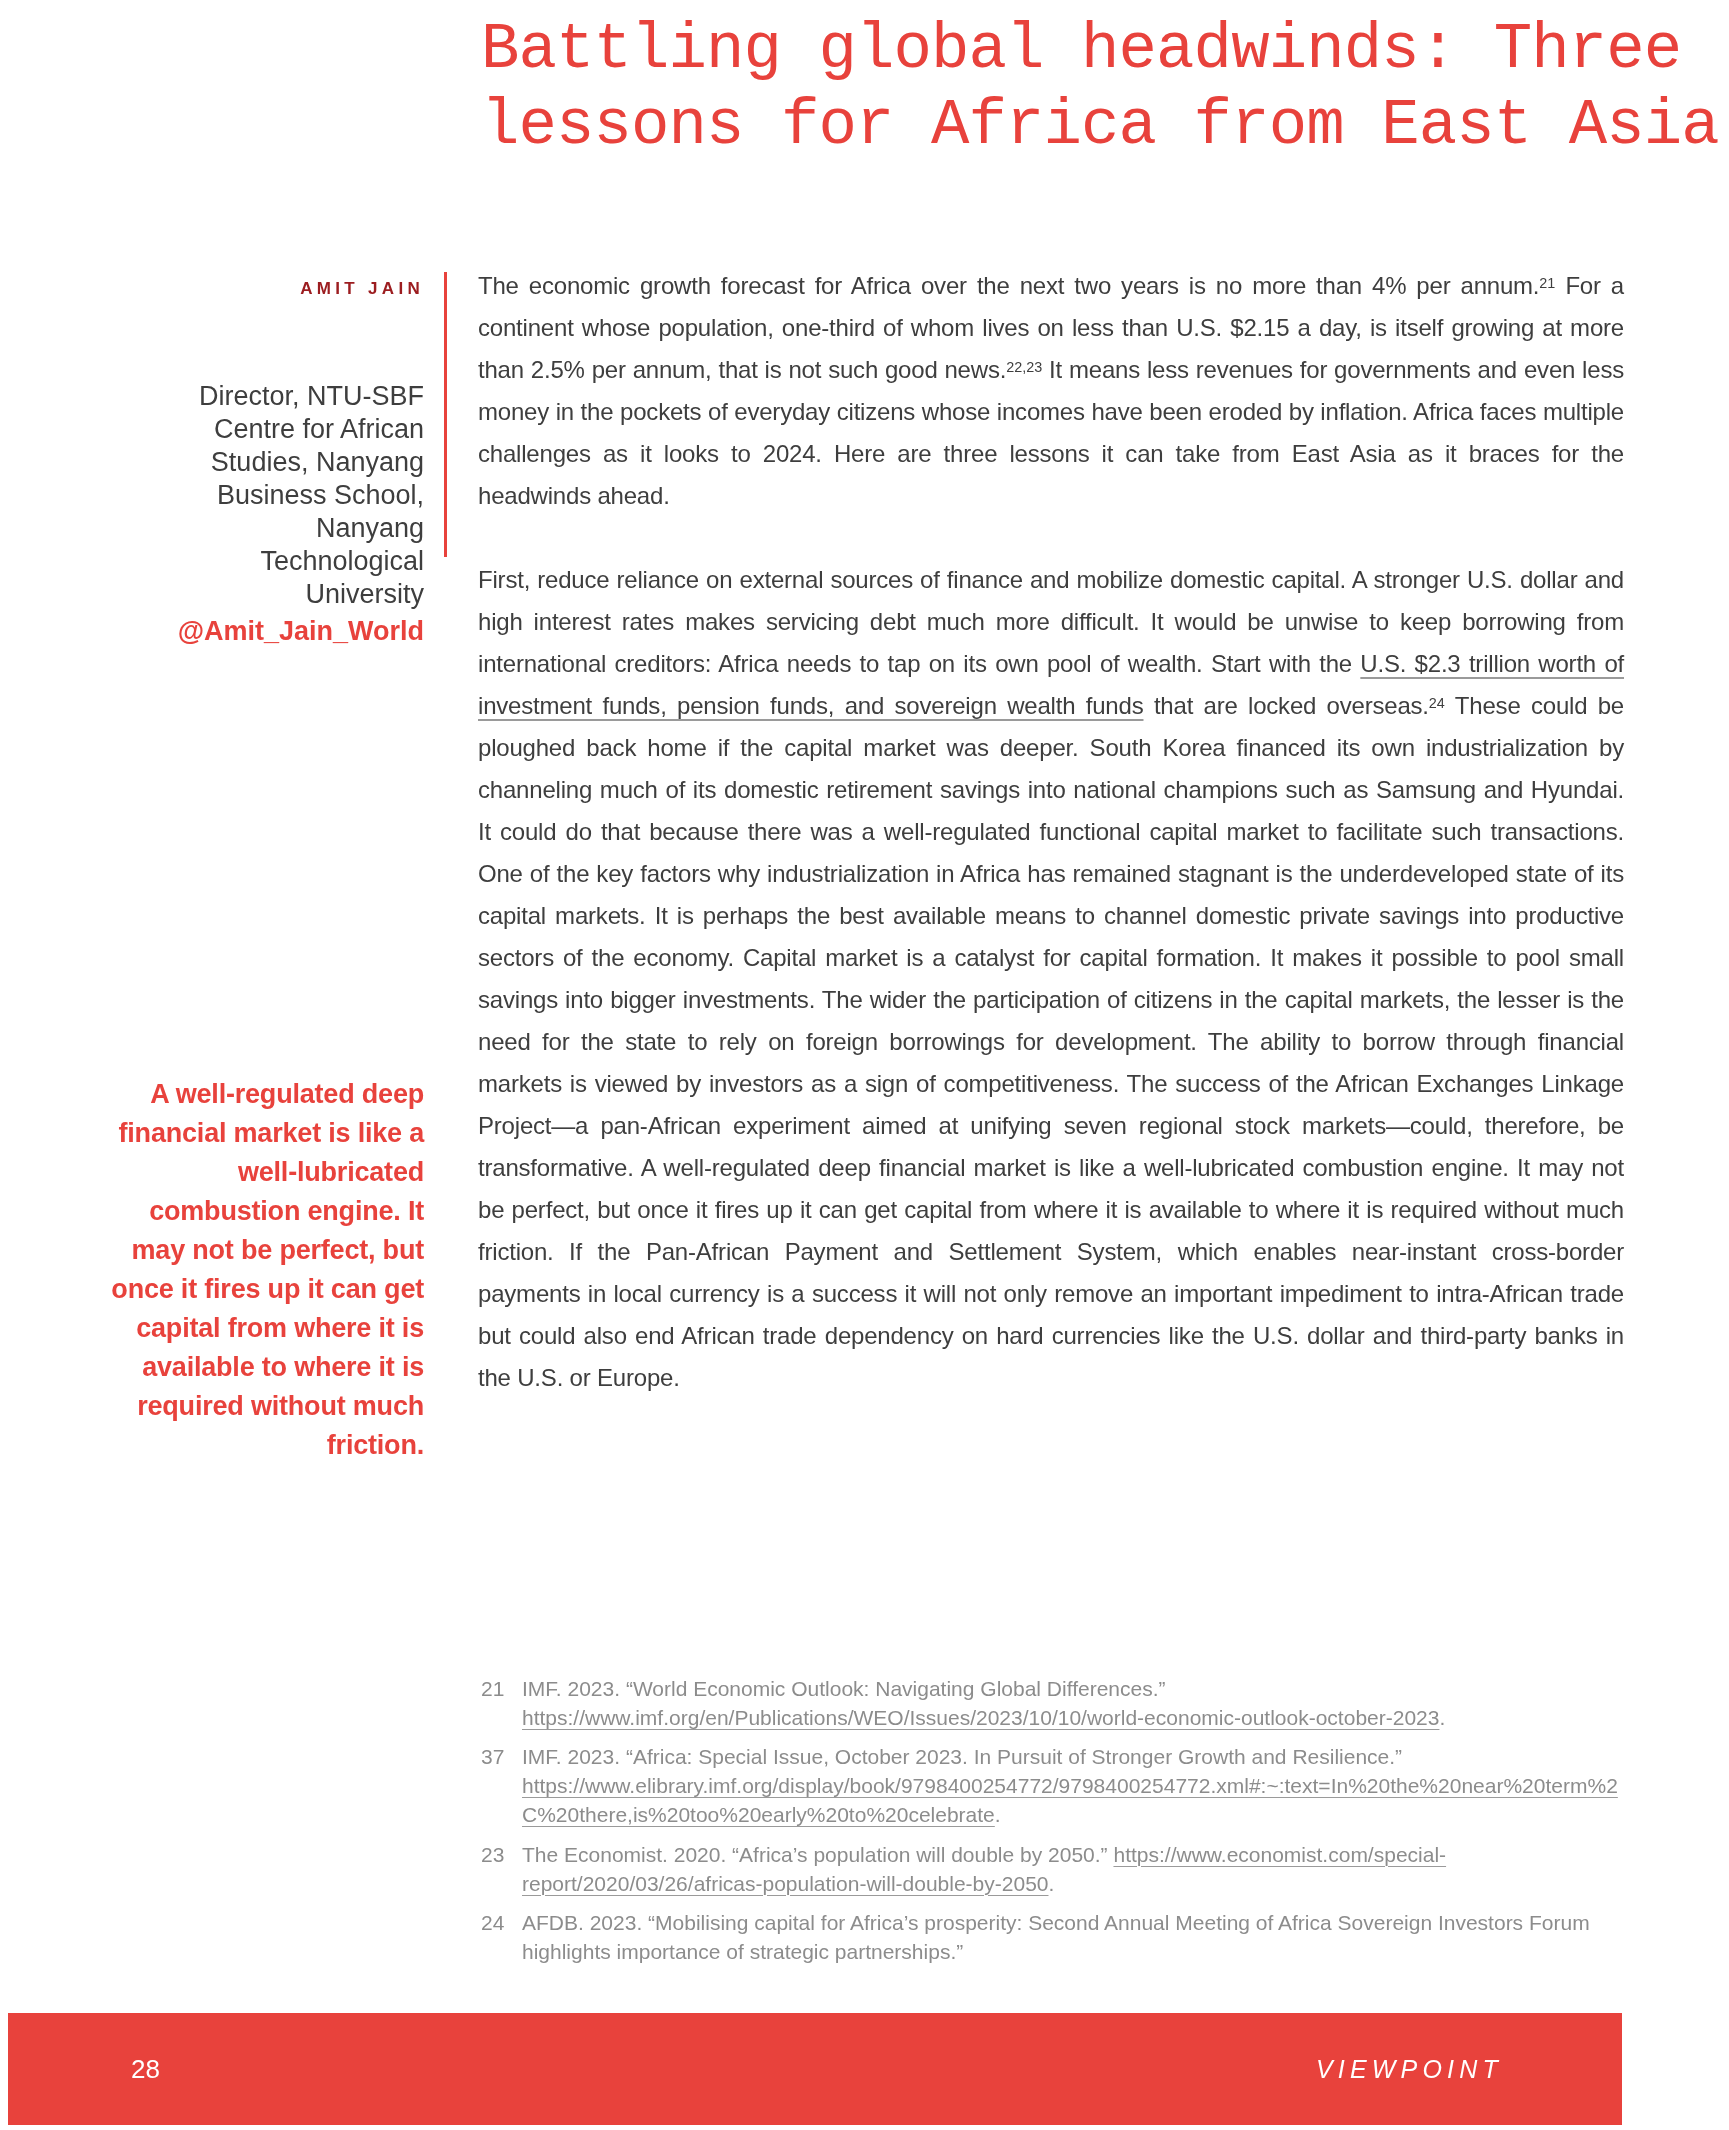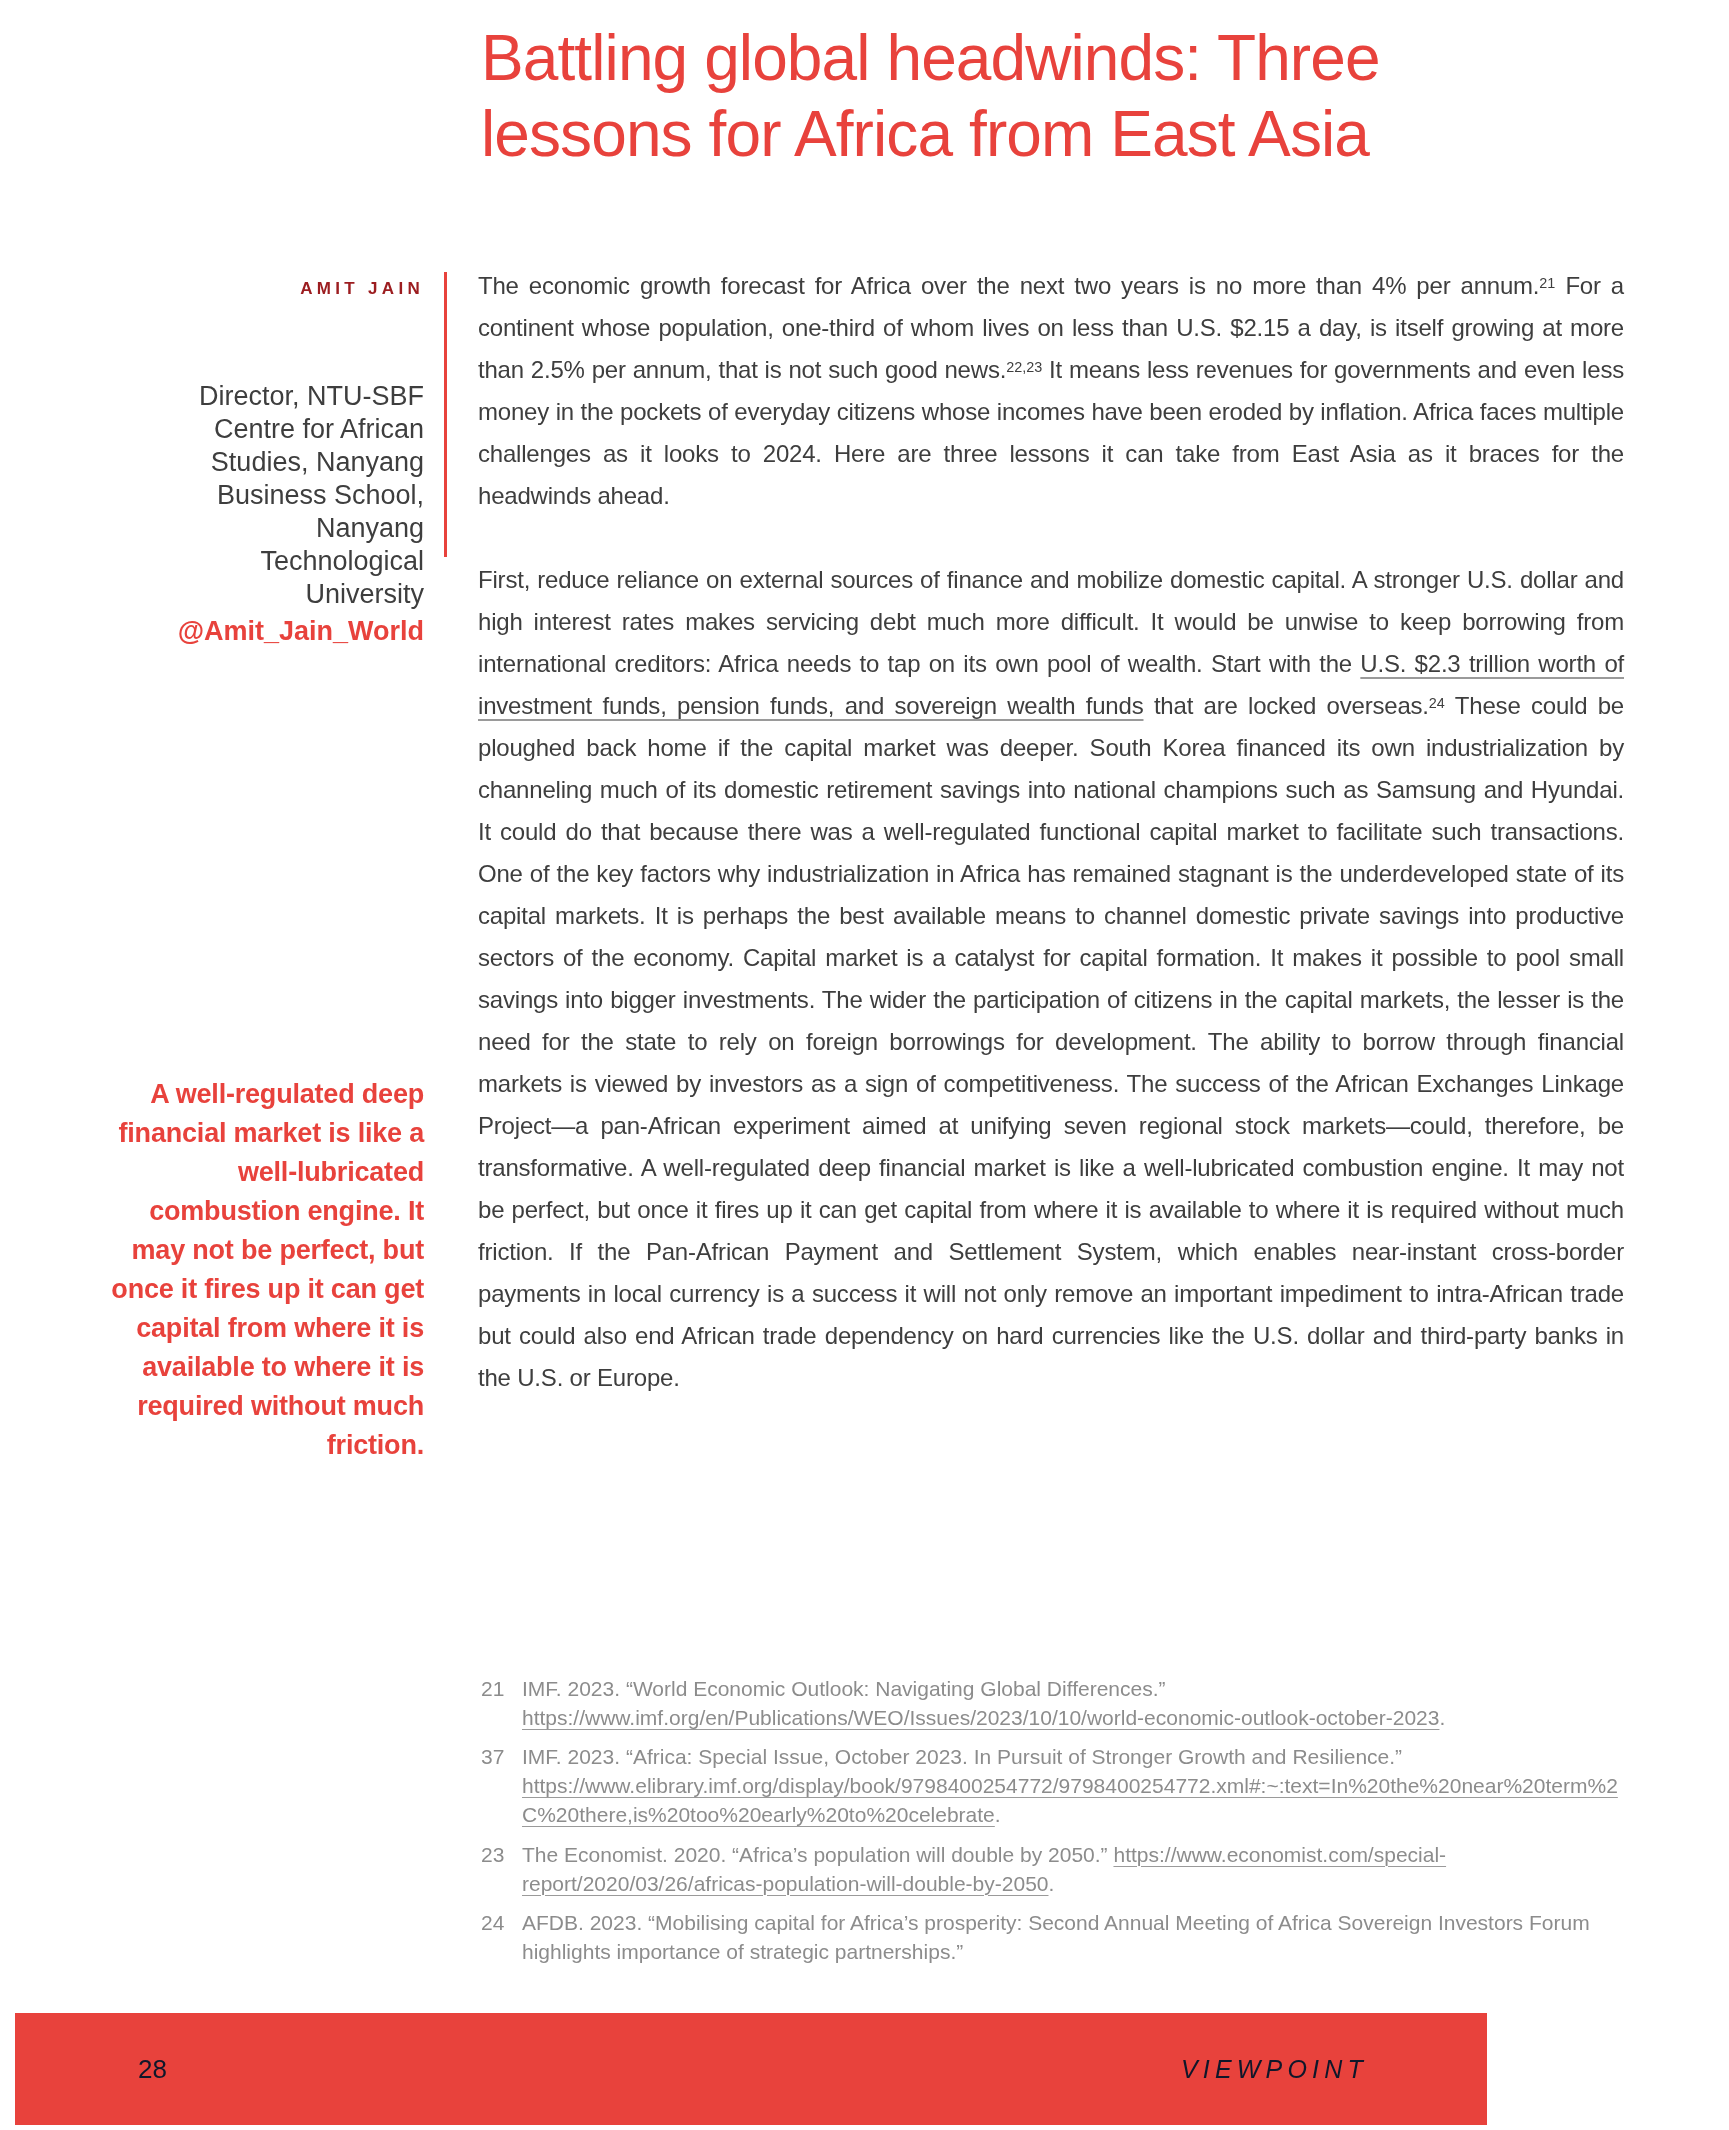--- a/index.html
+++ b/index.html
@@ -11,23 +11,24 @@
   *{box-sizing:border-box;}
   html,body{margin:0;padding:0;background:#fff;}
   .page{
     position:relative;
     width:1729px;height:2131px;
     background:#ffffff;
     overflow:hidden;
     font-family:"Liberation Sans","DejaVu Sans",sans-serif;
   }
   .title{
-    position:absolute;left:481px;top:20px;margin:0;
+    position:absolute;left:481px;top:12px;margin:0;
     font-size:64px;line-height:76px;font-weight:400;letter-spacing:-0.9px;
     color:var(--accent);
+    font-family:Liberation Mono, monospace;
   }
   .tline{display:block;}
   .author{
     position:absolute;left:104px;top:270px;width:320px;
     text-align:right;
   }
   .author-name{
     font-size:17px;font-weight:700;letter-spacing:4.3px;line-height:38px;
     color:var(--accent-dark);
   }
@@ -66,22 +67,22 @@
   }
   .footnotes{
     position:absolute;left:481px;top:1674px;width:1150px;
     font-size:21px;line-height:29px;color:var(--footnote-ink);
   }
   .fn{display:flex;margin-bottom:10.4px;}
   .fn-num{width:41px;flex:none;}
   .fn-text{flex:1;overflow-wrap:anywhere;}
   .fn-text .u{text-decoration-thickness:1.3px;text-underline-offset:4.3px;}
   .footer{
-    position:absolute;left:15px;top:2013px;width:1472px;height:112px;
-    background:var(--accent);color:#0f172a;
+    position:absolute;left:8px;top:2013px;width:1614px;height:112px;
+    background:var(--accent);color:#ffffff;
   }
   .page-num{
     position:absolute;left:123px;top:50%;transform:translateY(-50%);
     font-size:26px;
   }
   .section-label{
     position:absolute;right:119px;top:50%;transform:translateY(-50%);
     font-size:25px;letter-spacing:5.2px;font-style:italic;
   }
 </style>

